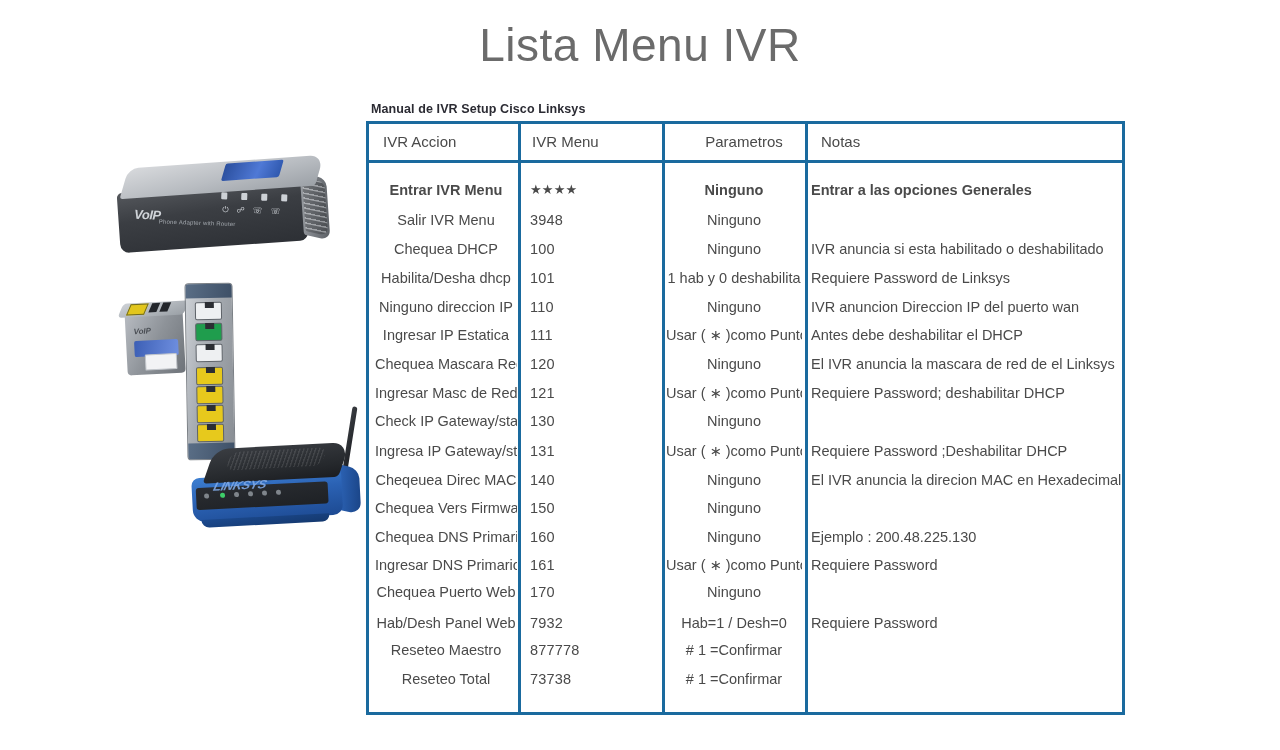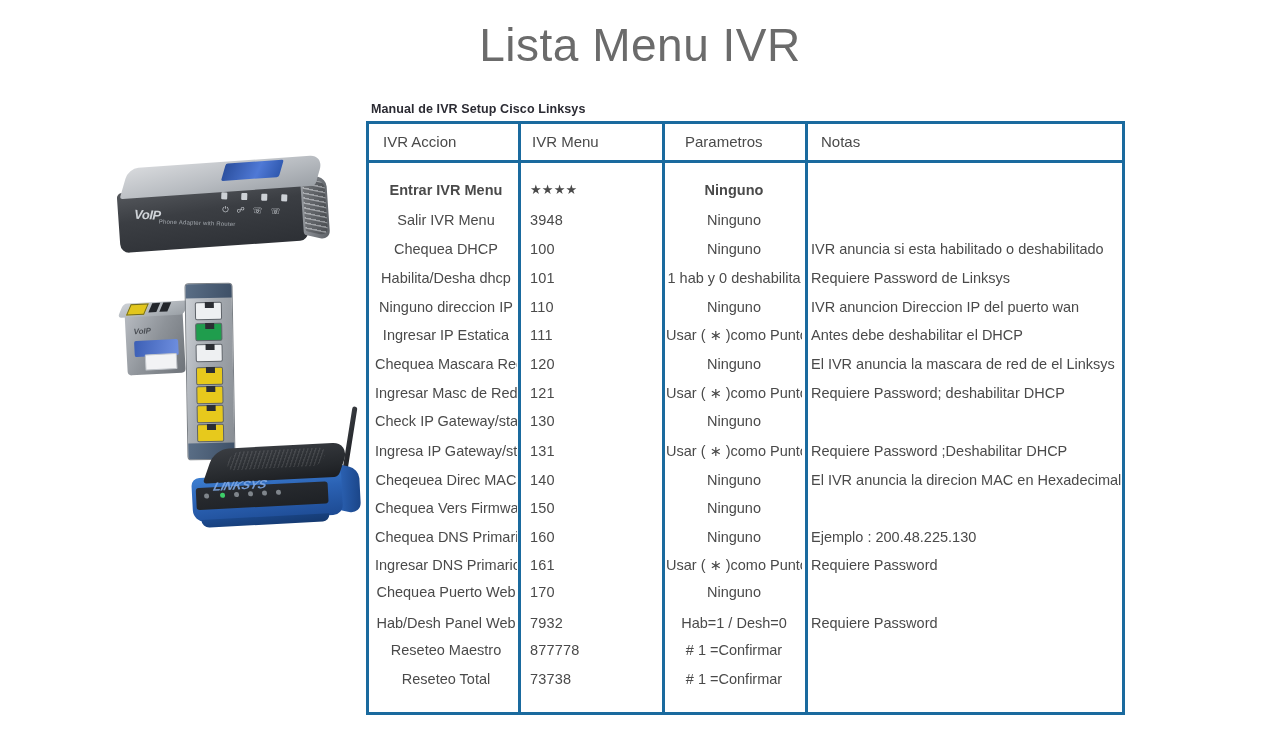--- a/index.html
+++ b/index.html
@@ -90,21 +90,21 @@
     top: 0;
     height: 36px;
     line-height: 36px;
     font-size: 15px;
     color: #4a4a4a;
     white-space: nowrap;
     overflow: hidden;
   }
   .hcell.h1 { left: 14px;  width: 130px; }
   .hcell.h2 { left: 163px; width: 125px; }
-  .hcell.h3 { left: 316px; width: 118px; }
+  .hcell.h3 { left: 316px; width: 118px; text-align: center; }
   .hcell.h4 { left: 452px; width: 280px; }
 
   
   .row {
     position: absolute;
     left: 0;
     right: 0;
     height: 22px;
   }
   .cell {
@@ -613,20 +613,21 @@
 
   <div class="table-body">
     <div class="vline c1"></div>
     <div class="vline c2"></div>
     <div class="vline c3"></div>
     <div id="rows-host">
         <div class="row" style="top: 16px; font-weight: bold;">
           <div class="cell c1">Entrar IVR Menu</div>
           <div class="cell c2 stars">★★★★</div>
           <div class="cell c3">Ninguno</div>
+          <div class="cell c4">Entrar a las opciones Generales</div>
         </div>
         <div class="row" style="top: 46px;">
           <div class="cell c1">Salir IVR Menu</div>
           <div class="cell c2">3948</div>
           <div class="cell c3">Ninguno</div>
           <div class="cell c4"></div>
         </div>
         <div class="row" style="top: 75px;">
           <div class="cell c1">Chequea DHCP</div>
           <div class="cell c2">100</div>

